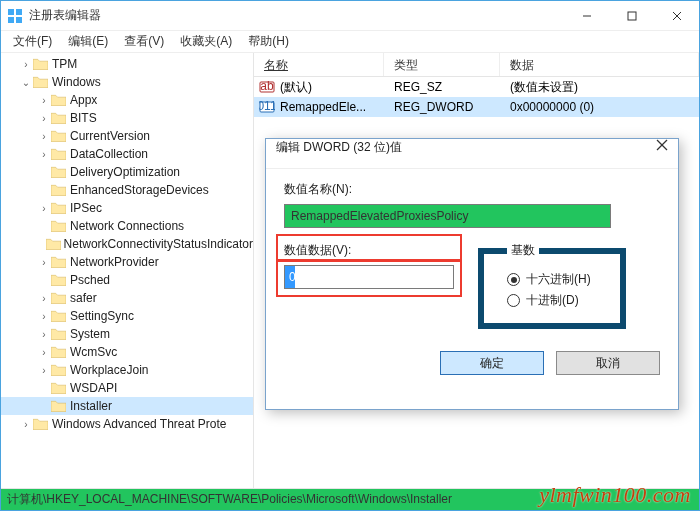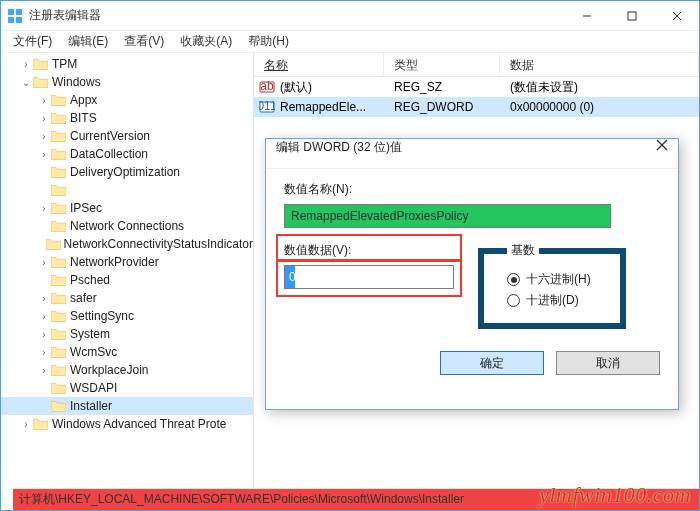--- a/index.html
+++ b/index.html
@@ -37,21 +37,21 @@
 
 
 .listrow { display: flex; height: 20px; align-items: center; }
 .listrow.sel { background: #cde8ff; }
 .listrow .vicon { width: 18px; margin: 0 4px; display: inline-flex; align-items: center; justify-content: center; }
 .listrow .c1 { width: 104px; overflow: hidden; text-overflow: ellipsis; white-space: nowrap; }
 .listrow .c2 { width: 116px; padding-left: 10px; }
 .listrow .c3 { flex: 1; padding-left: 10px; }
 
 
-.statusbar { height: 22px; border-top: 1px solid #e5e5e5; display: flex; align-items: center; padding: 0 6px; color: #333; position: absolute; bottom: 0; left: 0; right: 0; background: #ef4444; margin-left: 12px; }
+.statusbar { height: 22px; border-top: 1px solid #e5e5e5; display: flex; align-items: center; padding: 0 6px; color: #333; position: absolute; bottom: 0; left: 0; right: 0; background: #22c55e; }
 
 
 .dialog { position: absolute; left: 264px; top: 137px; width: 414px; height: 272px; background: #fff; border: 1px solid #7aa3cc; box-shadow: 3px 3px 12px rgba(0,0,0,.25); }
 .dialog .dlgtitle { height: 30px; display: flex; align-items: flex-start; padding: 0 10px; border-bottom: 1px solid #eee; }
 .dialog .dlgtitle span:first-child { flex: 1; color: #222; }
 .dlgbody { padding: 12px 18px; }
 .lbl { display: block; margin-bottom: 6px; color: #222; }
 .txtinput { width: 327px; height: 24px; border: 1px solid #7a7a7a; padding: 2px 6px; background: #22c55e; color: #333; margin-bottom: 14px; }
 .row2 { display: flex; gap: 24px; }
 .valuedata { position: relative; }
@@ -186,20 +186,21 @@
         <span>DeliveryOptimization</span>
       </div>
       <div class="tree-row">
         <span class="ind" style="width: 36px;"></span>
         <span class="tw"></span>
         <span class="fld">
           <svg viewBox="0 0 16 12">
             <path d="M0 1 h5 l2 2 h9 v9 h-16 z" fill="#ffe9a6" stroke="#d6b65c" stroke-width="0.6"></path>
           </svg>
         </span>
+        <span>EnhancedStorageDevices</span>
       </div>
       <div class="tree-row">
         <span class="ind" style="width: 36px;"></span>
         <span class="tw">›</span>
         <span class="fld">
           <svg viewBox="0 0 16 12">
             <path d="M0 1 h5 l2 2 h9 v9 h-16 z" fill="#ffe9a6" stroke="#d6b65c" stroke-width="0.6"></path>
           </svg>
         </span>
         <span>IPSec</span>

